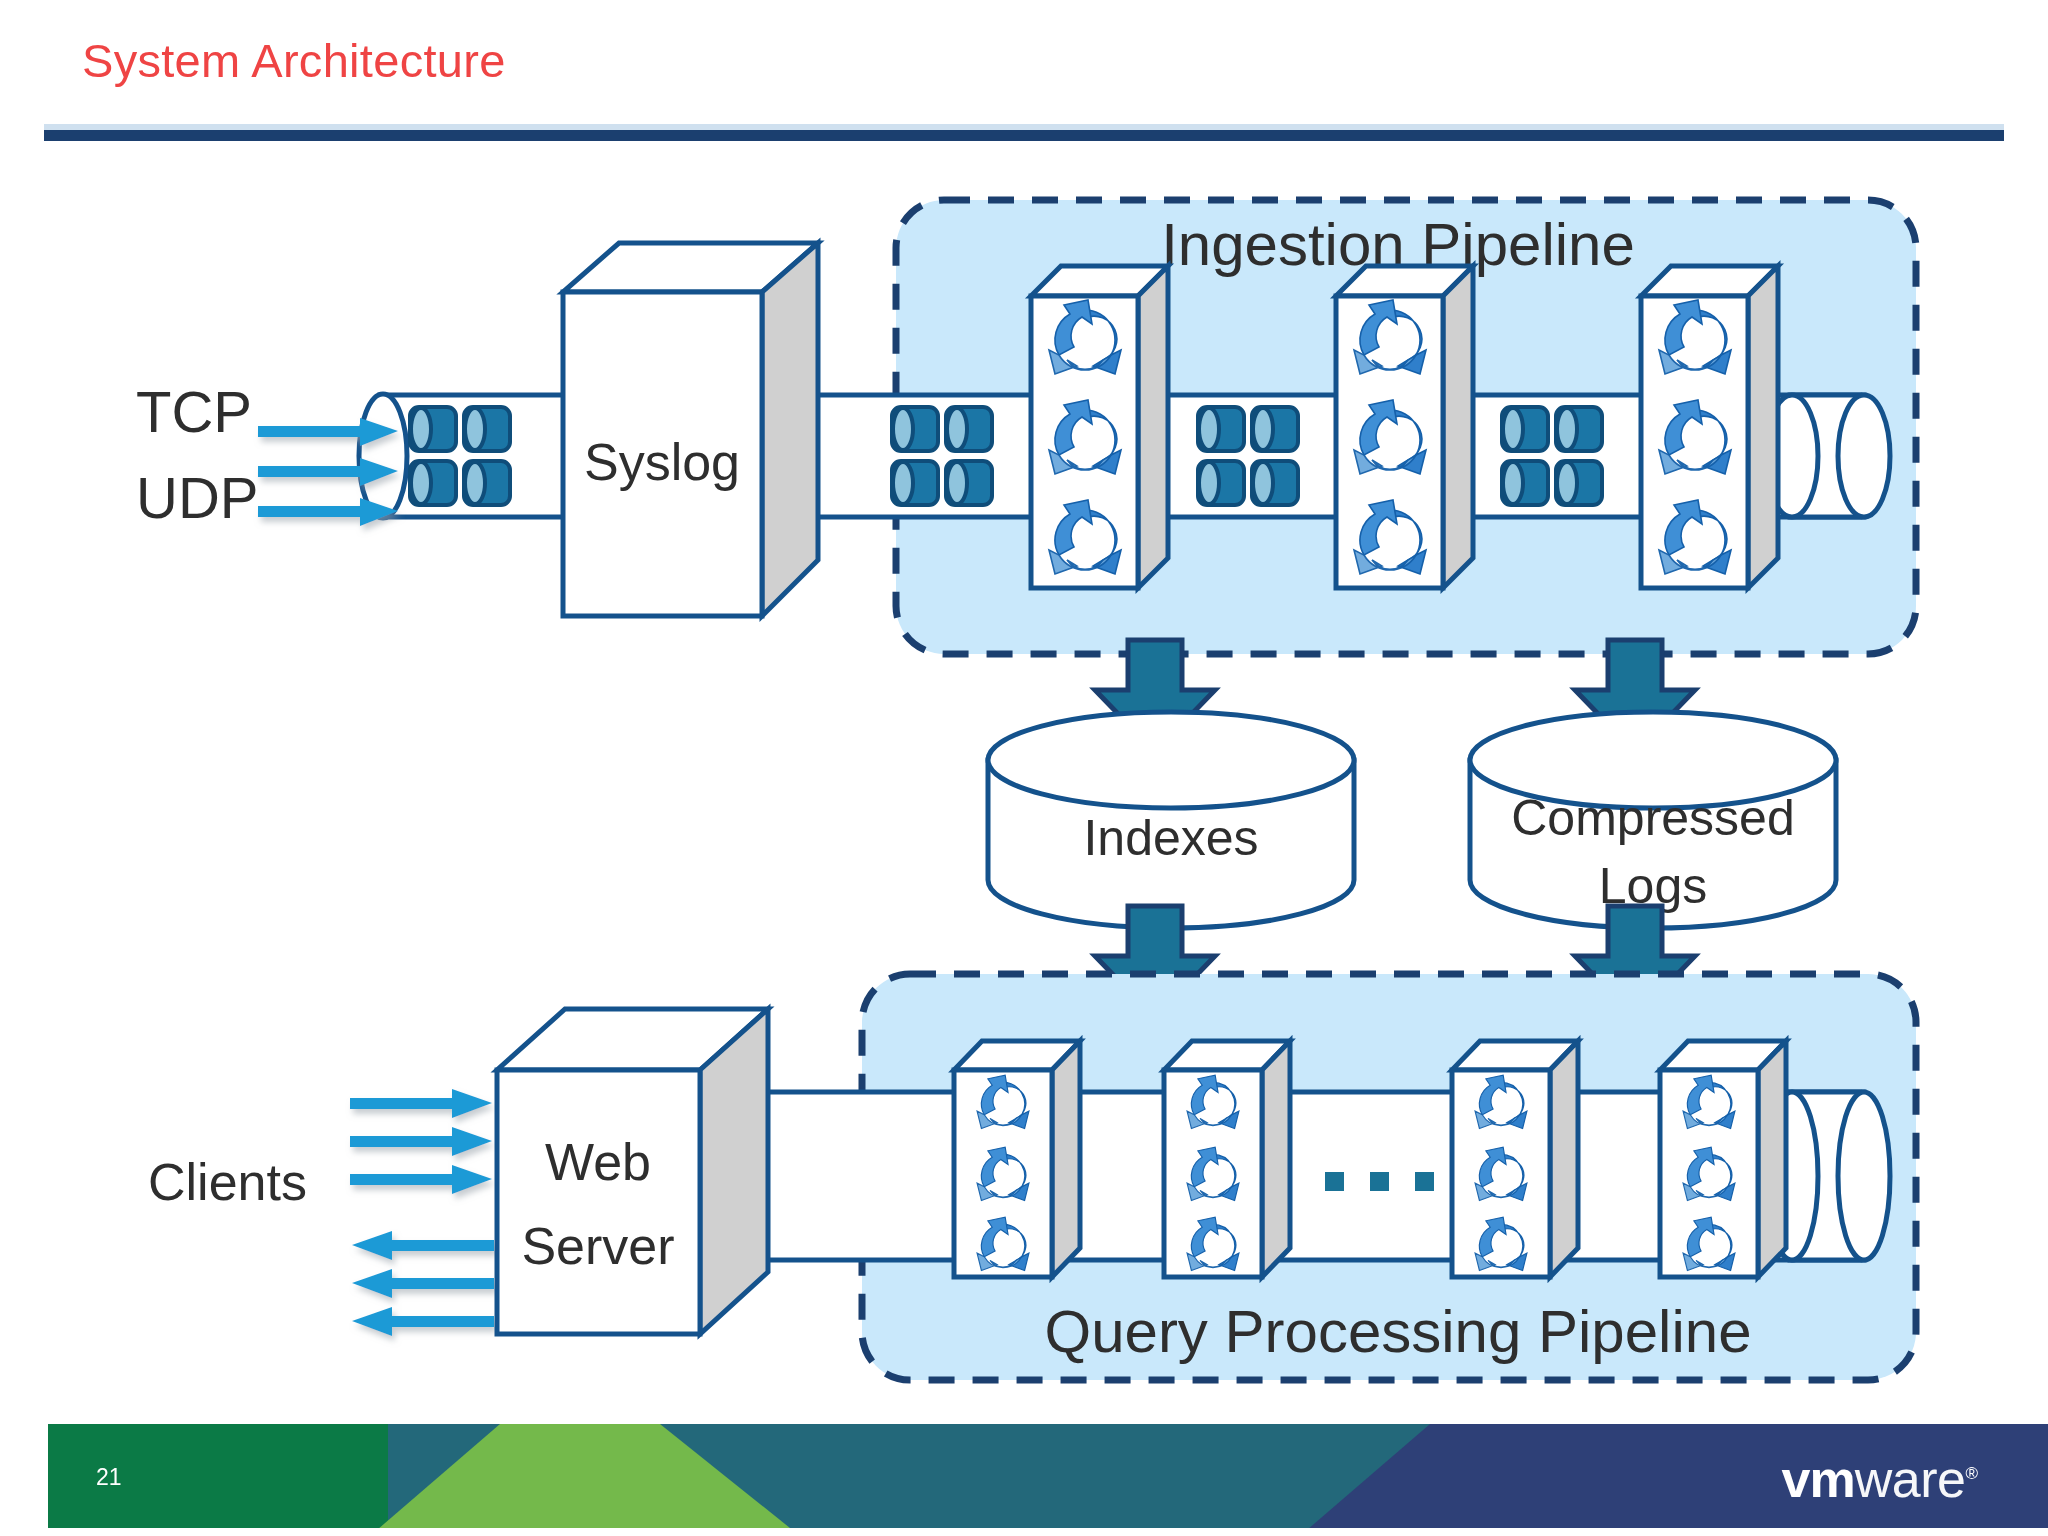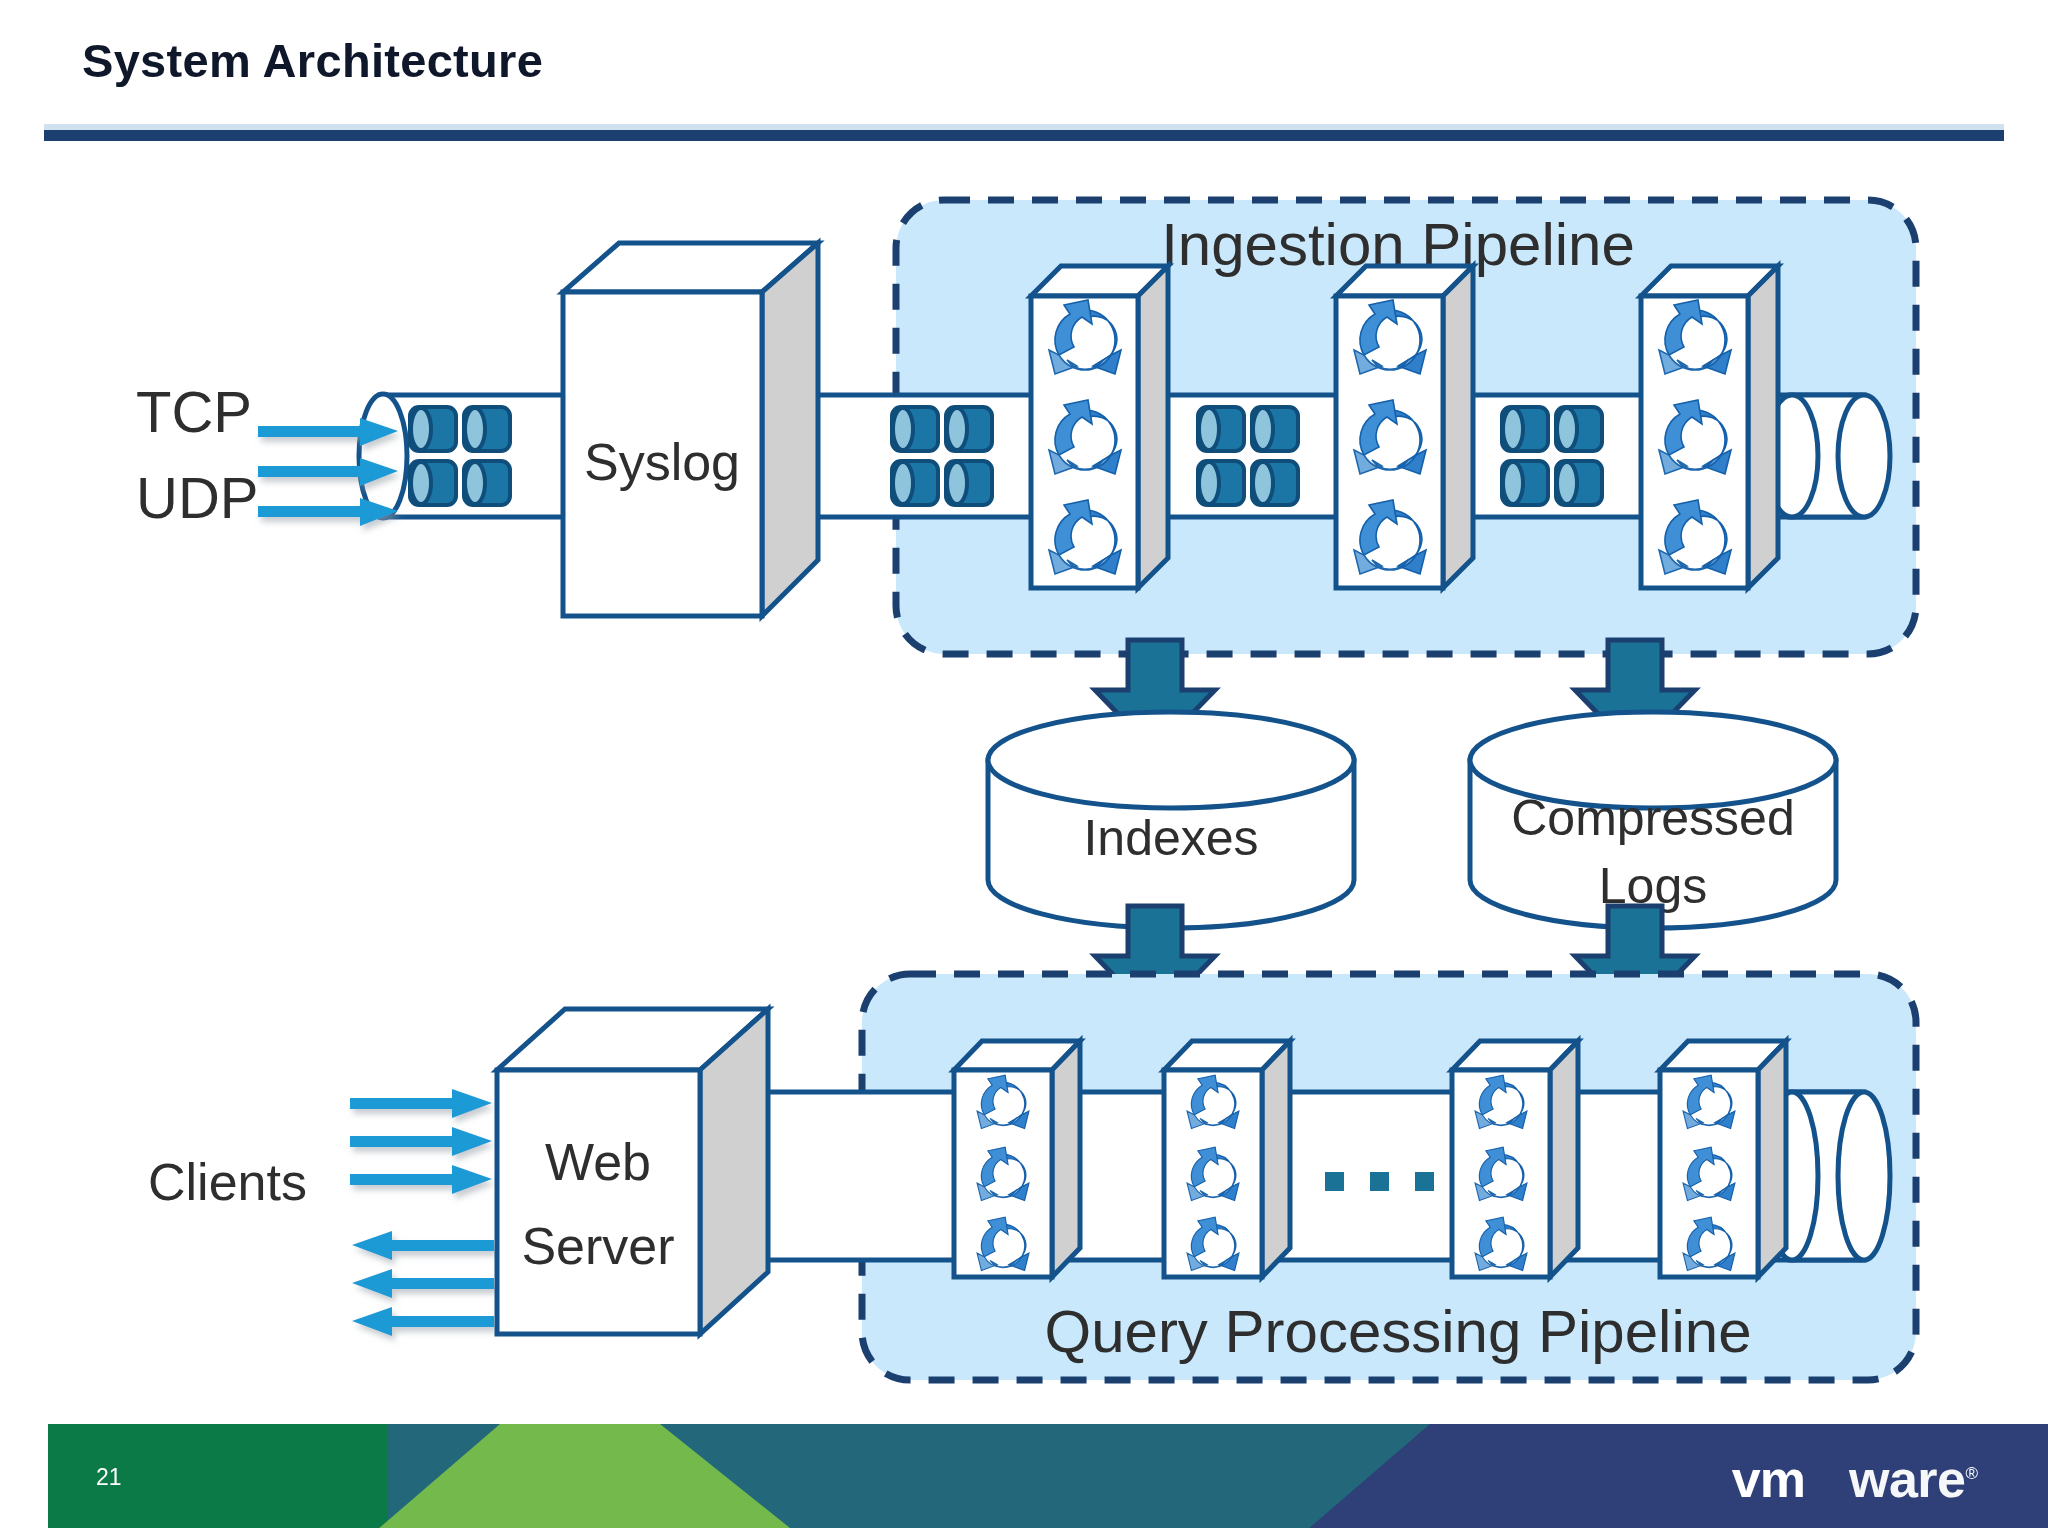--- a/index.html
+++ b/index.html
@@ -8,22 +8,22 @@
     width:2048px; height:1536px;
     background:#ffffff;
     font-family:"Liberation Sans", sans-serif;
     overflow:hidden;
   }
   #slide { position:relative; width:2048px; height:1536px; background:#fff; }
 
   
   #title-text {
     position:absolute; left:82px; top:33px;
-    font-size:47px; font-weight:bold; letter-spacing:0.3px;
-    color:#0f172a; white-space:nowrap;
+    font-size:47px; font-weight:normal; letter-spacing:0.3px;
+    color:#ef4444; white-space:nowrap;
   }
   #title-rule-light {
     position:absolute; left:44px; top:124px; width:1960px; height:6px;
     background:#cfe0ef;
   }
   #title-rule-dark {
     position:absolute; left:44px; top:130px; width:1960px; height:11px;
     background:#1b3f6f;
   }
 
@@ -35,21 +35,21 @@
   #page-number {
     position:absolute; left:96px; top:40px;
     color:#ffffff; font-size:23px; font-family:"Liberation Sans", sans-serif;
   }
   #vmware-logo {
     position:absolute; right:70px; top:24px;
     color:#ffffff; font-size:52px; line-height:52px; white-space:nowrap;
     font-family:"Liberation Sans", sans-serif;
   }
   #vmware-logo .vm { font-weight:bold; letter-spacing:-1px;margin-top:41px; }
-  #vmware-logo .ware { font-weight:bold; letter-spacing:-0.5px; opacity:.96;margin-left:44px; }
+  #vmware-logo .ware { font-weight:normal; letter-spacing:-0.5px; opacity:.96; }
   #vmware-logo .reg { font-size:17px; vertical-align:super; font-weight:normal; }
 
   .lbl { fill:#2e2e2e; font-family:"Liberation Sans", sans-serif; }
 </style>
 </head>
 <body>
 
 <div id="slide">
 
   <div id="title-text">System Architecture</div>

